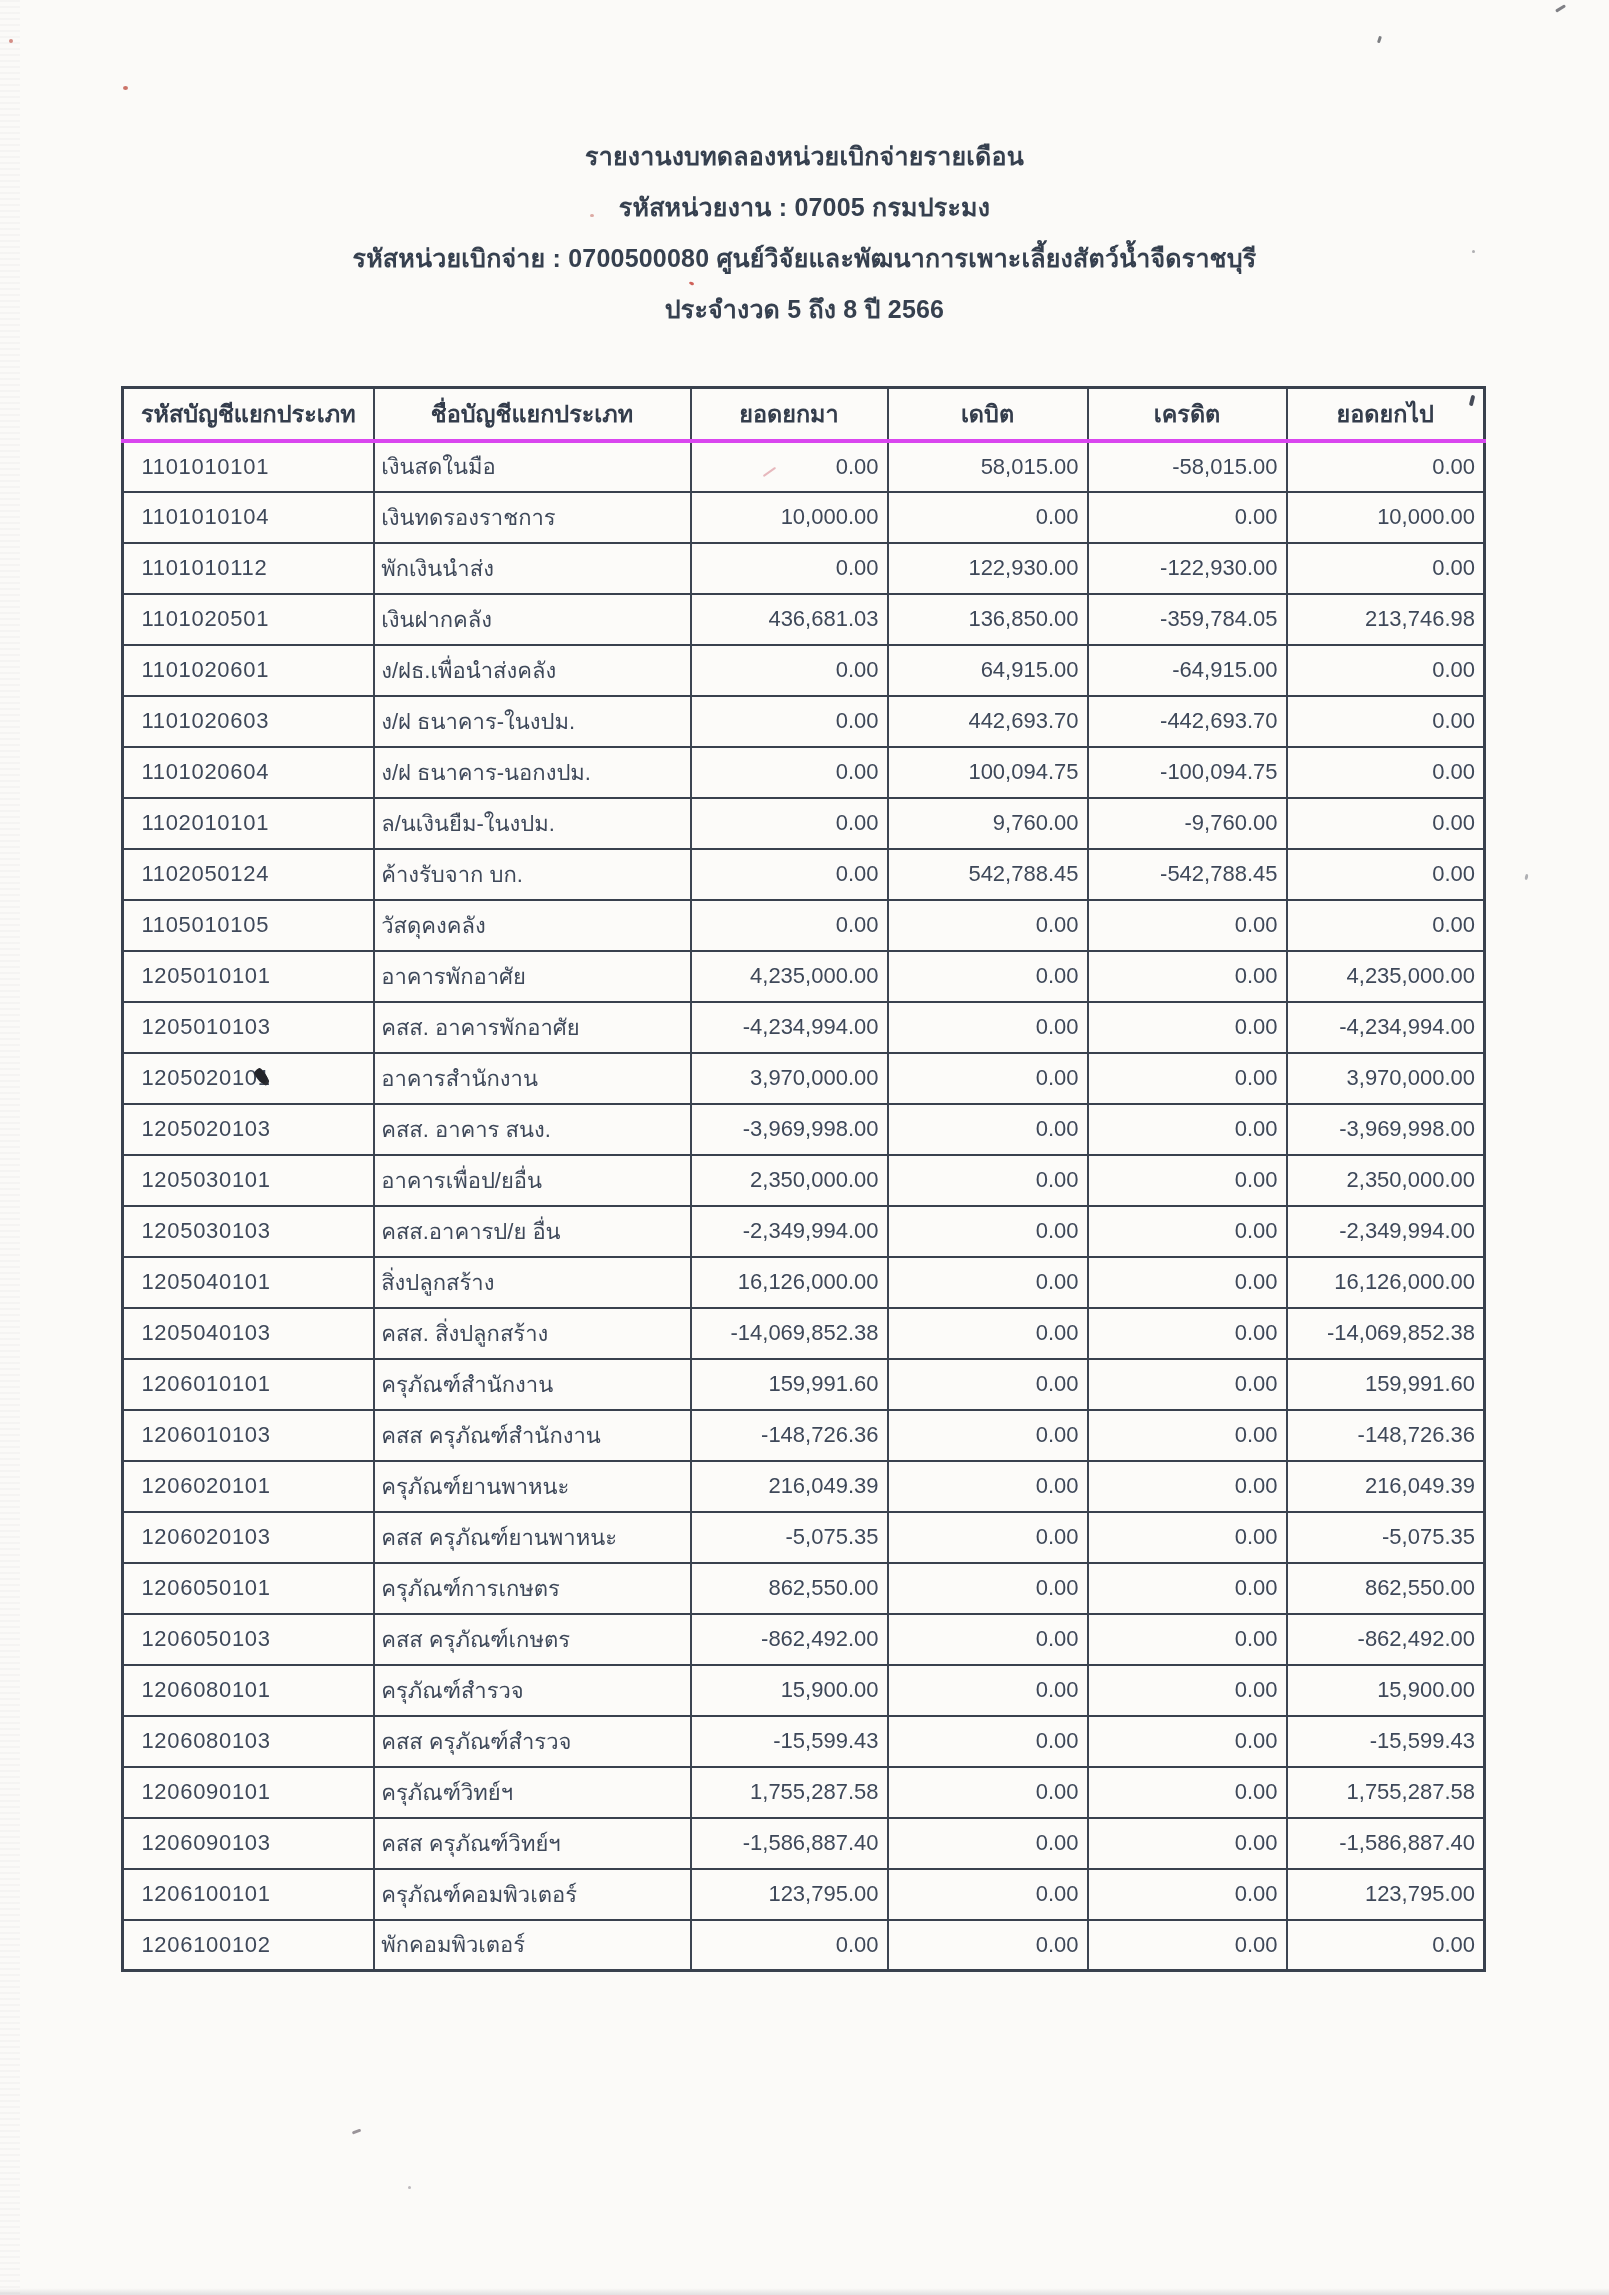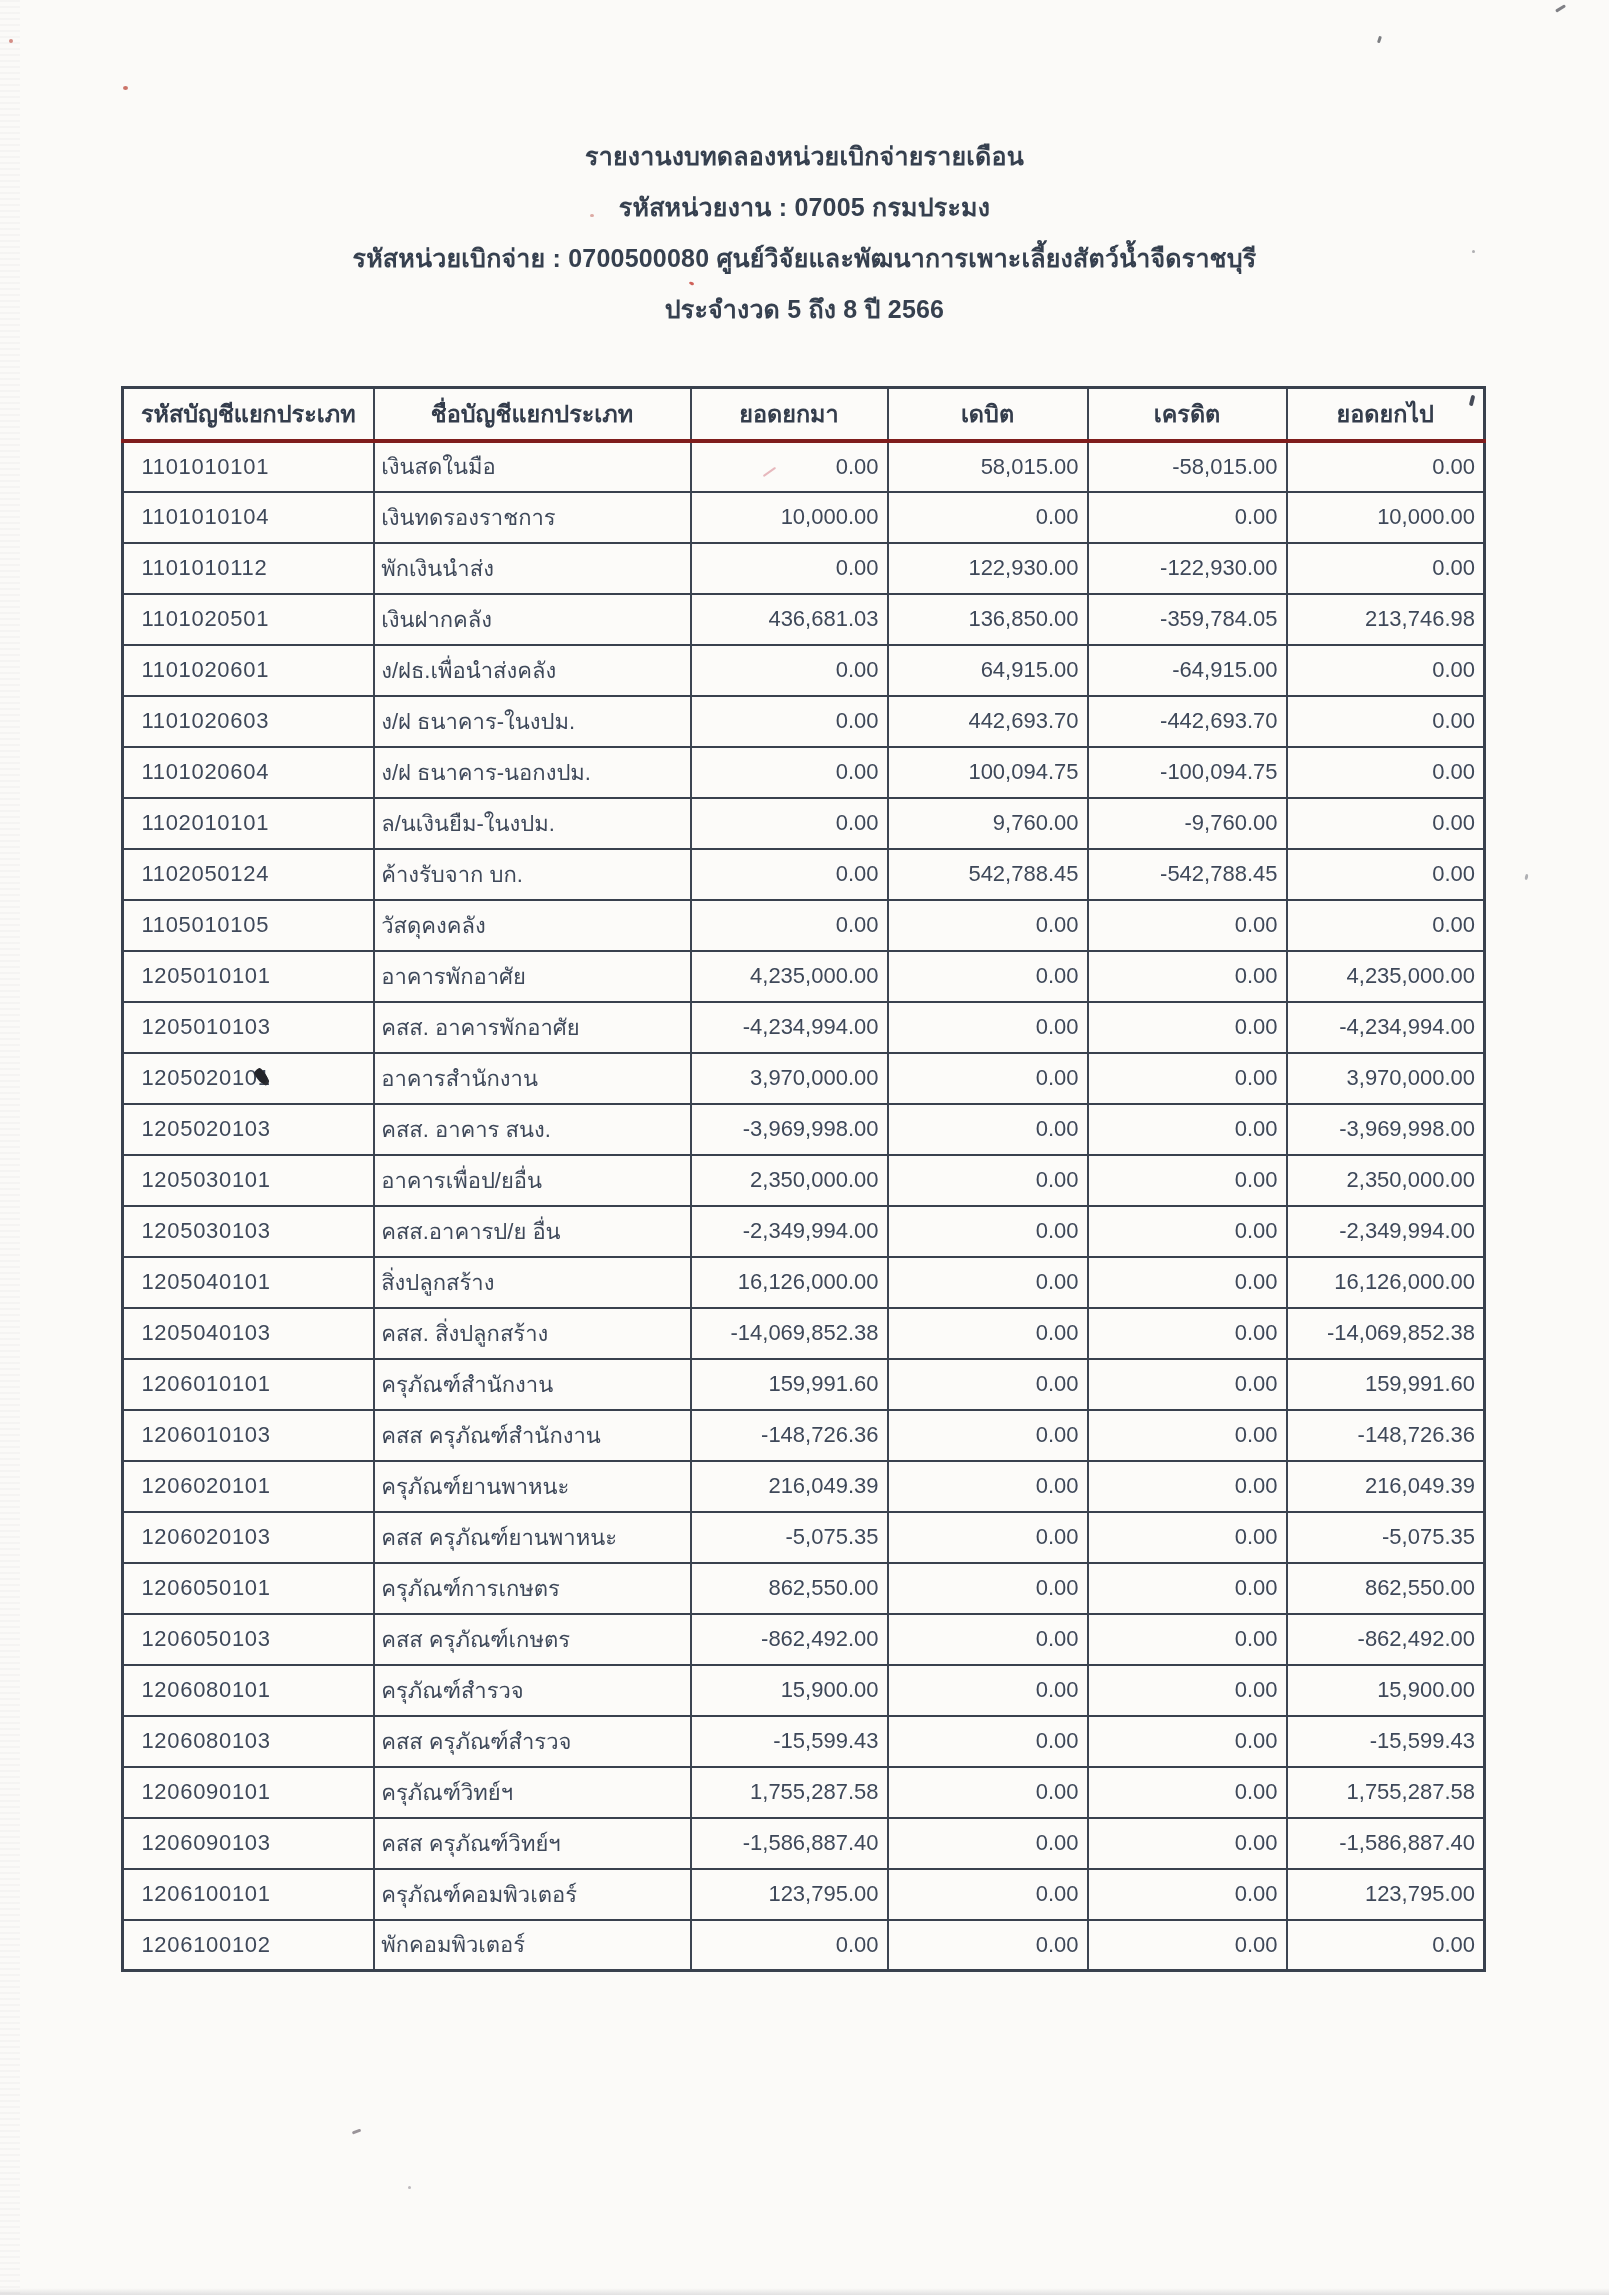--- a/index.html
+++ b/index.html
@@ -44,21 +44,21 @@
     border-left:2px solid #3d4552;border-right:2px solid #3d4552;
     border-top:2.7px solid #39414e;border-bottom:2.7px solid #39414e;
     vertical-align:middle;
     background:#fcfbf9;
     overflow:hidden;white-space:nowrap;
   }
   .tb thead tr{height:53px;}
   .tb tbody tr{height:51px;margin-top:20px;}
   .tb th{
     font-size:23.4px;font-weight:bold;text-align:center;color:#343d4c;
-    border-bottom:4px solid #7f1d1d;
+    border-bottom:4px solid #d946ef;
   }
   td.c-code{text-align:left;padding-left:17.4px;letter-spacing:0.7px;}
   td.c-name{text-align:left;padding-left:6.7px;}
   td.c-num{text-align:right;padding-right:8px;}
   
   .artifact{position:absolute;pointer-events:none;}
   .speck{border-radius:50%;}
   .pen-mark{
     left:256px;top:1068px;width:10px;height:16px;
     background:#23242a;

